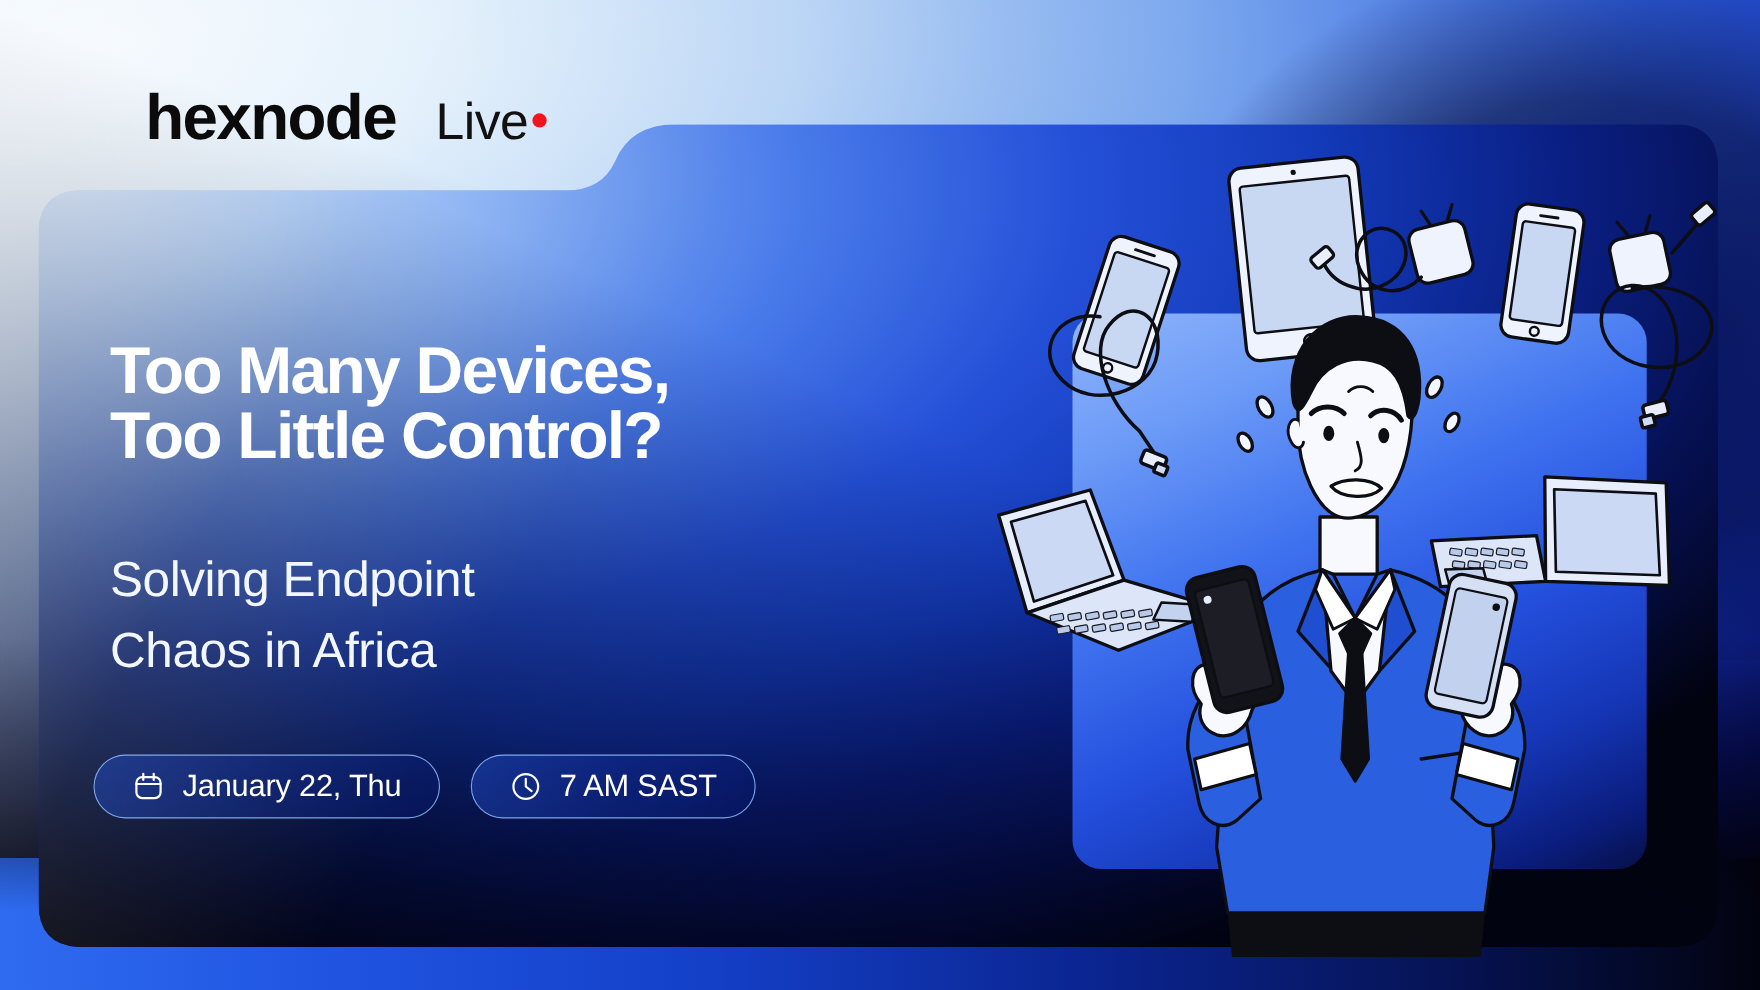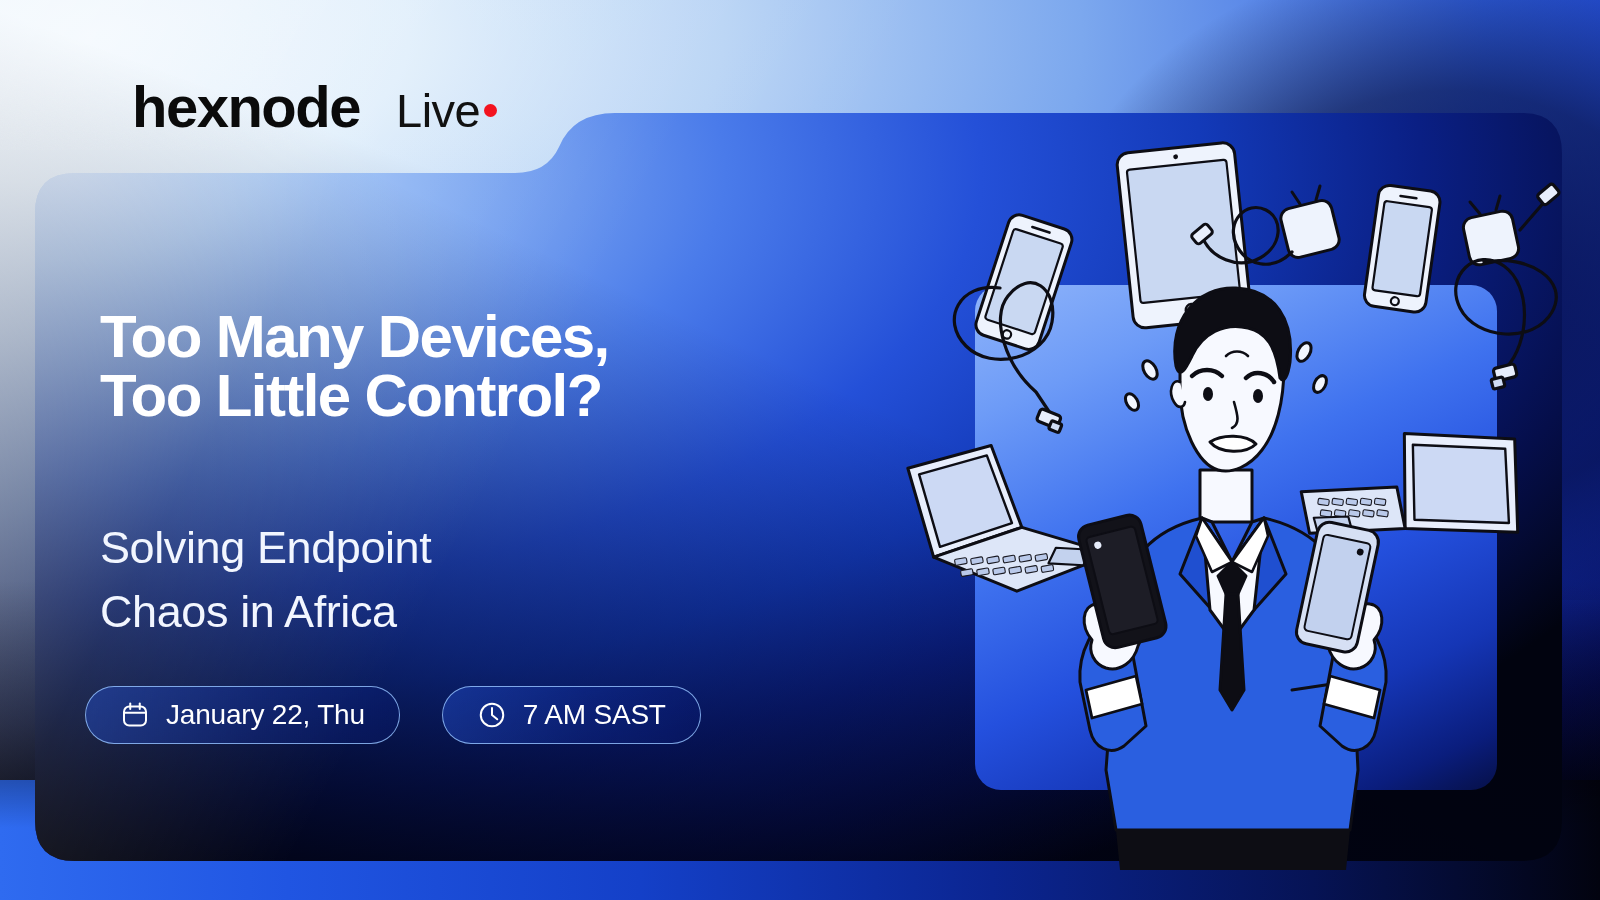--- a/index.html
+++ b/index.html
@@ -77,27 +77,27 @@
     display:inline-block;width:13px;height:13px;border-radius:50%;background:#f3131f;margin-left:4px;
   }
 
   
   .headline{
     position:absolute;left:100px;top:275px;
     font-size:60px;font-weight:700;line-height:.99;color:#fff;
     letter-spacing:-1.6px;white-space:pre-line;margin-top:32px;
   }
   .subhead{
-    position:absolute;left:100px;top:516px;
+    position:absolute;left:100px;top:495px;
     font-size:45px;font-weight:400;line-height:1.42;color:#f2f6ff;
     letter-spacing:-.4px;white-space:pre-line;
   }
 
   
-  .pills{position:absolute;left:85px;top:686px;display:flex;gap:42px;}
+  .pills{position:absolute;left:85px;top:686px;display:flex;gap:28px;}
   .pill{
     display:flex;align-items:center;gap:16px;
     height:56px;padding:0 34px;border-radius:30px;
     border:1.6px solid rgba(150,195,255,.82);
     background:linear-gradient(100deg, rgba(38,84,216,.42) 0%, rgba(20,52,170,.32) 55%, rgba(10,28,120,.30) 100%);
     color:#fff;font-size:28px;letter-spacing:-.2px;white-space:nowrap;
   }
   .pill svg{display:block;flex:0 0 auto;}
 
   

